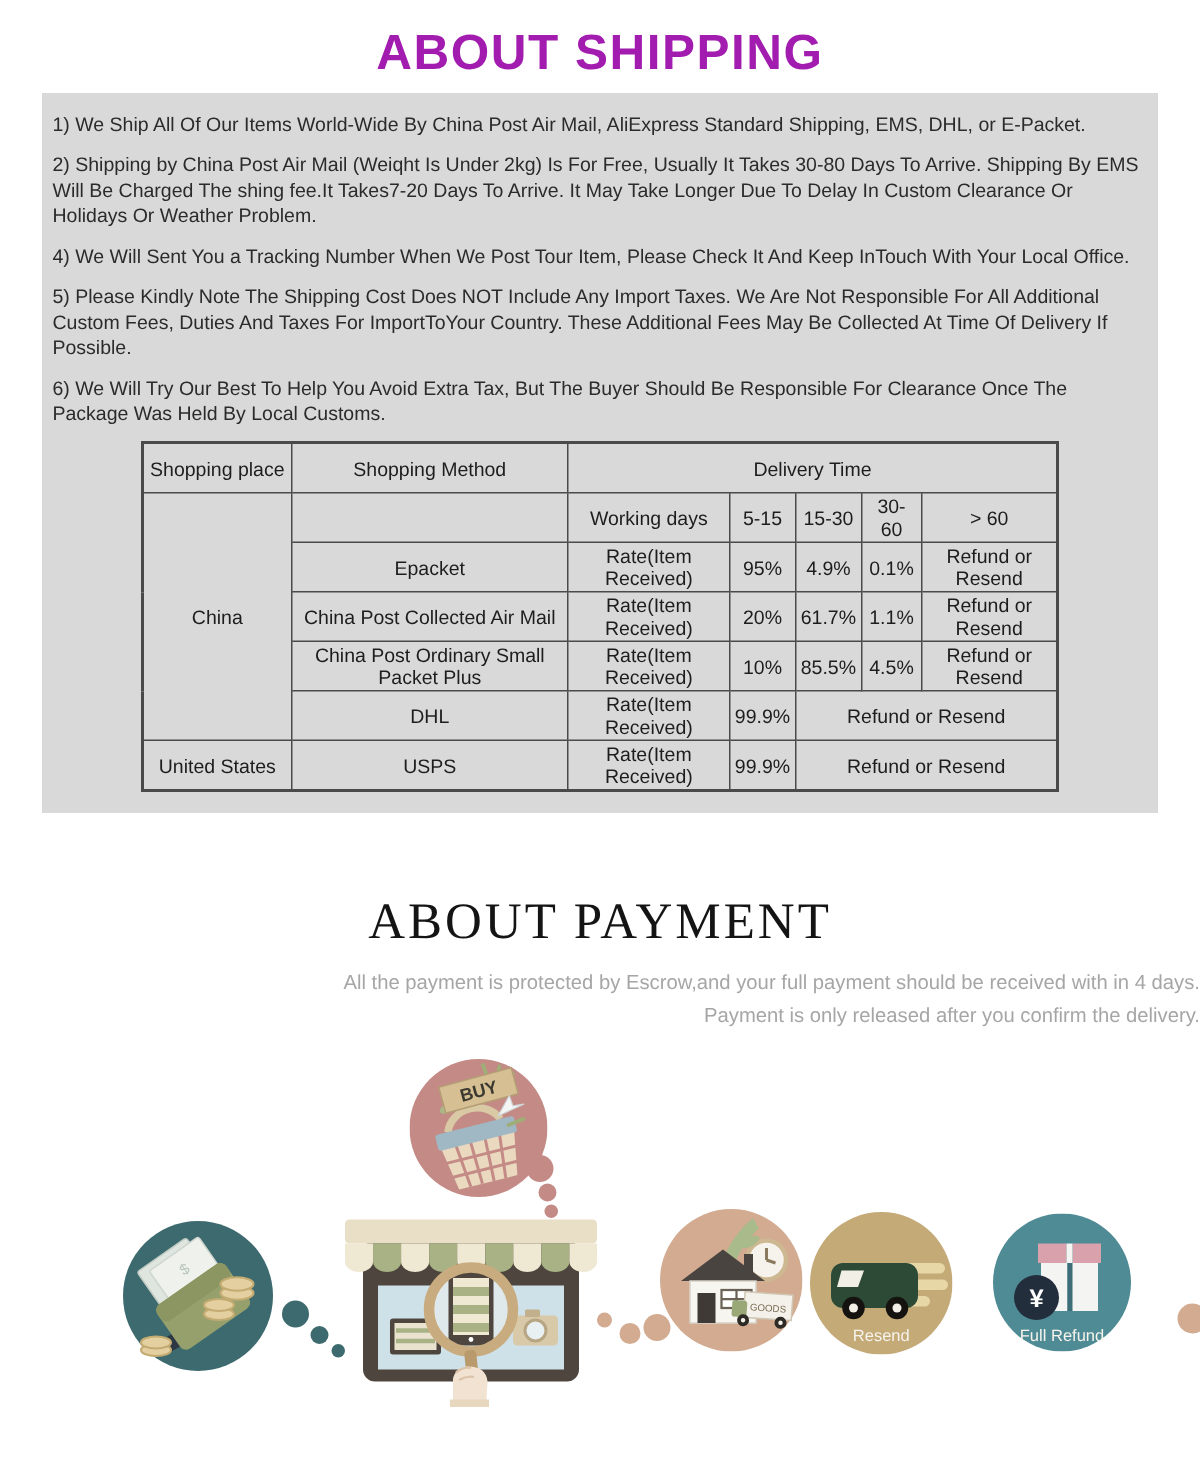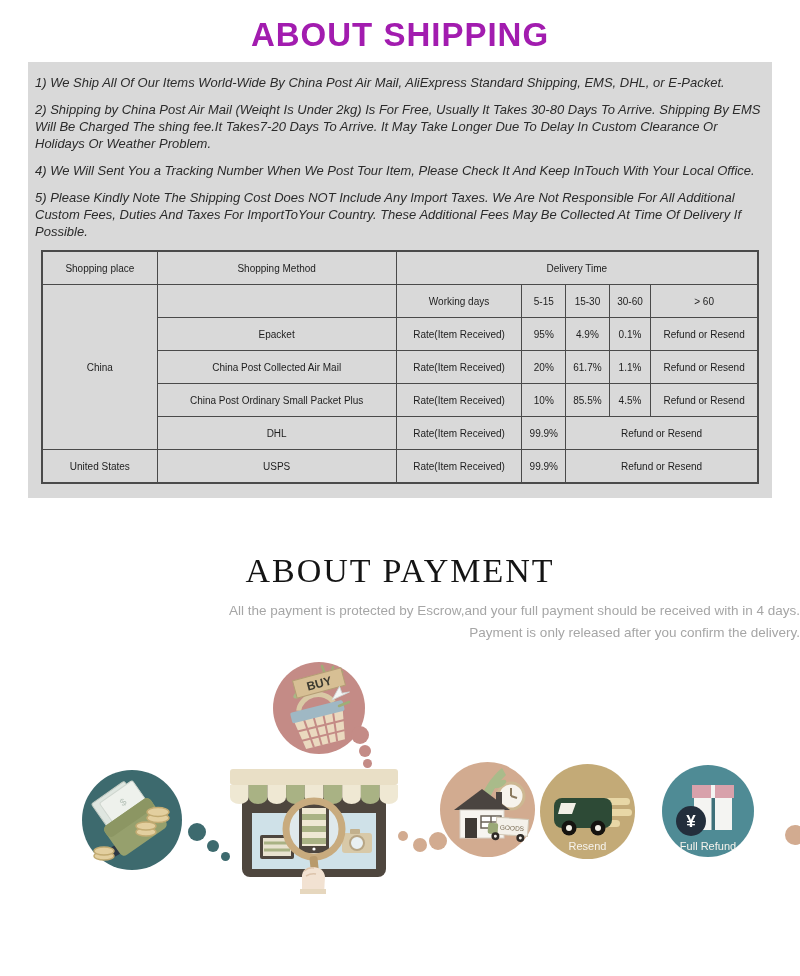--- a/index.html
+++ b/index.html
@@ -3,25 +3,25 @@
 <meta charset="utf-8">
 <style>
   html,body{margin:0;padding:0;background:#ffffff;}
   body{width:800px;height:976px;overflow:hidden;position:relative;
        font-family:"Liberation Sans","DejaVu Sans",sans-serif;color:#2b2b2b;}
 
   .shipping-title{margin:0;padding:16px 0 8px;text-align:center;
        font-size:33px;font-weight:700;letter-spacing:1px;color:#a21caf;}
 
   .shipping-panel{margin:0 28px;background:#d9d9d9;padding:12px 7px 14px 7px;}
-  .shipping-panel p{margin:0 0 10px 0;font-size:13px;line-height:17px;color:#2b2b2b;font-style:italic;}
+  .shipping-panel p{margin:0 0 10px 0;font-size:13px;line-height:17px;color:#2b2b2b;}
   .shipping-panel p:last-of-type{margin-bottom:6px;}
 
-  table.shipping-table{border-collapse:collapse;width:718px;margin:10px auto 0;
-       border:2px solid #4a4a4a;font-size:10px;color:#1d1d1d;text-align:center;}
+  table.shipping-table{border-collapse:collapse;width:612px;margin:10px auto 0;
+       border:2px solid #4a4a4a;font-size:13px;color:#1d1d1d;text-align:center;}
   table.shipping-table td{border:1px solid #4a4a4a;height:32px;padding:0 3px;}
 
   .payment-title{margin:54px 0 0;text-align:center;
        font-family:"Liberation Serif","DejaVu Serif",serif;
        font-size:34px;font-weight:400;letter-spacing:2px;color:#141414;}
   .payment-sub{margin-top:10px;text-align:right;font-size:13.5px;line-height:22px;color:#a6a6a6;}
 
   .illustration{position:relative;height:246px;margin-top:4px;overflow:hidden;}
   .illustration svg{position:absolute;display:block;}
   .dot{position:absolute;border-radius:50%;}
@@ -29,20 +29,21 @@
 </head>
 <body>
 
 <h1 class="shipping-title">ABOUT SHIPPING</h1>
 
 <div class="shipping-panel">
   <p>1) We Ship All Of Our Items World-Wide By China Post Air Mail, AliExpress Standard Shipping, EMS, DHL, or E-Packet.</p>
   <p>2) Shipping by China Post Air Mail (Weiqht Is Under 2kg) Is For Free, Usually It Takes 30-80 Days To Arrive. Shipping By EMS Will Be Charged The shing fee.It Takes7-20 Days To Arrive. It May Take Longer Due To Delay In Custom Clearance Or Holidays Or Weather Problem.</p>
   <p>4) We Will Sent You a Tracking Number When We Post Tour Item, Please Check It And Keep InTouch With Your Local Office.</p>
   <p>5) Please Kindly Note The Shipping Cost Does NOT Include Any Import Taxes. We Are Not Responsible For All Additional Custom Fees, Duties And Taxes For ImportToYour Country. These Additional Fees May Be Collected At Time Of Delivery If Possible.</p>
+  <p>6) We Will Try Our Best To Help You Avoid Extra Tax, But The Buyer Should Be Responsible For Clearance Once The Package Was Held By Local Customs.</p>
 
   <table class="shipping-table">
     <colgroup>
       <col style="width:118px">
         <col style="width:247px">
         <col style="width:129px">
       <col style="width:44px">
         <col style="width:44px">
         <col style="width:42px">
         <col style="width:110px">

